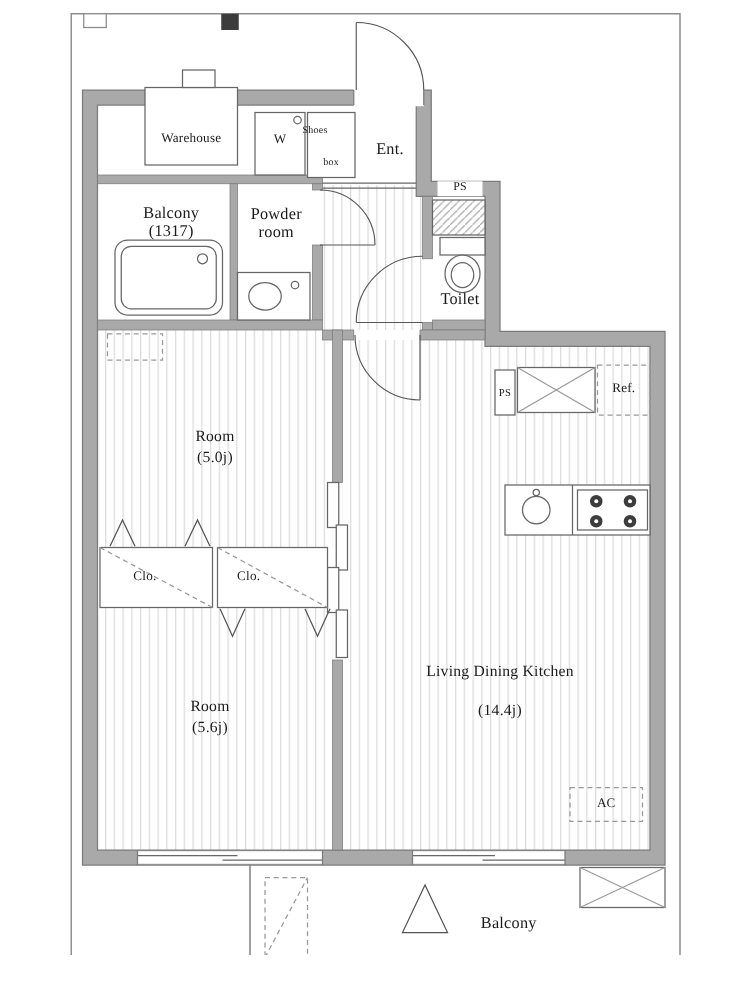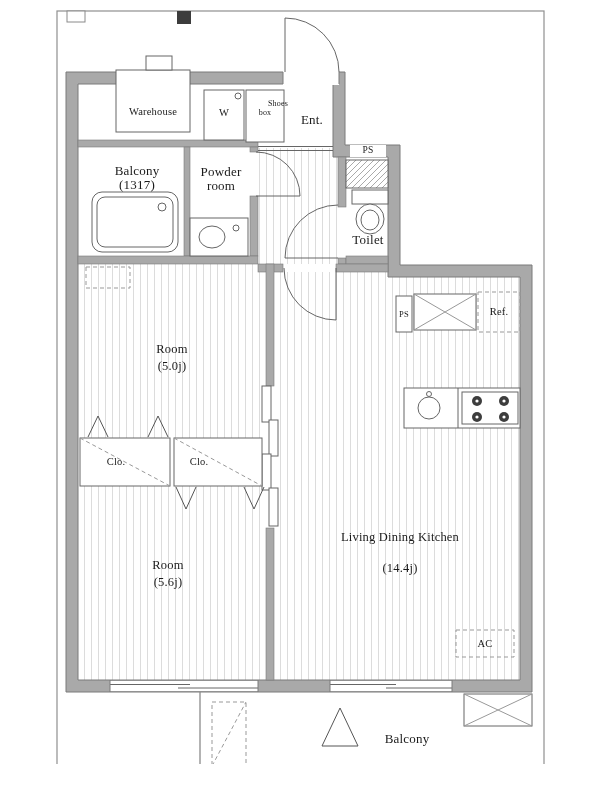--- a/index.html
+++ b/index.html
@@ -208,22 +208,22 @@
       <g>
         <rect class="fx" x="464" y="694" width="68" height="32"></rect>
         <line x1="464" y1="694" x2="532" y2="726" stroke="#999999"></line>
         <line x1="464" y1="726" x2="532" y2="694" stroke="#999999"></line>
       </g>
     </g>
   </svg>
 
   <div class="lbl s10" style="left:153px;top:112px;">Warehouse</div>
   <div class="lbl s10" style="left:224px;top:113px;">W</div>
-  <div class="lbl s7" style="left:278px;top:104px;">Shoes</div>
-  <div class="lbl s7" style="left:265px;top:113px;">box</div>
+  <div class="lbl s7" style="left:252px;top:104px;">Shoes</div>
+  <div class="lbl s7" style="left:265px;top:130px;">box</div>
   <div class="lbl s11" style="left:312px;top:119px;">Ent.</div>
   <div class="lbl s11" style="left:137px;top:170px;">Balcony</div>
   <div class="lbl s11" style="left:137px;top:184px;">(1317)</div>
   <div class="lbl s11" style="left:221px;top:171px;">Powder</div>
   <div class="lbl s11" style="left:221px;top:185px;">room</div>
   <div class="lbl s9" style="left:368px;top:151px;">PS</div>
   <div class="lbl s11" style="left:368px;top:239px;">Toilet</div>
   <div class="lbl s12" style="left:172px;top:349px;">Room</div>
   <div class="lbl s12" style="left:172px;top:366px;">(5.0j)</div>
   <div class="lbl s10" style="left:116px;top:462px;">Clo.</div>

